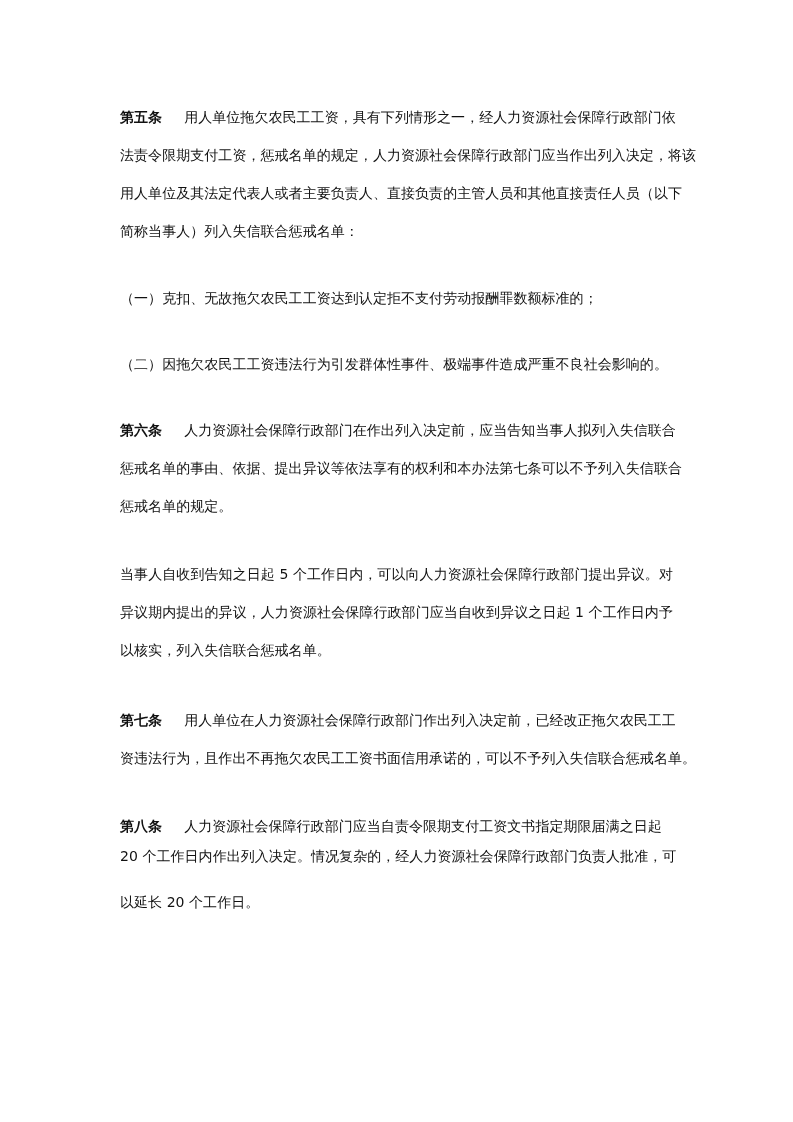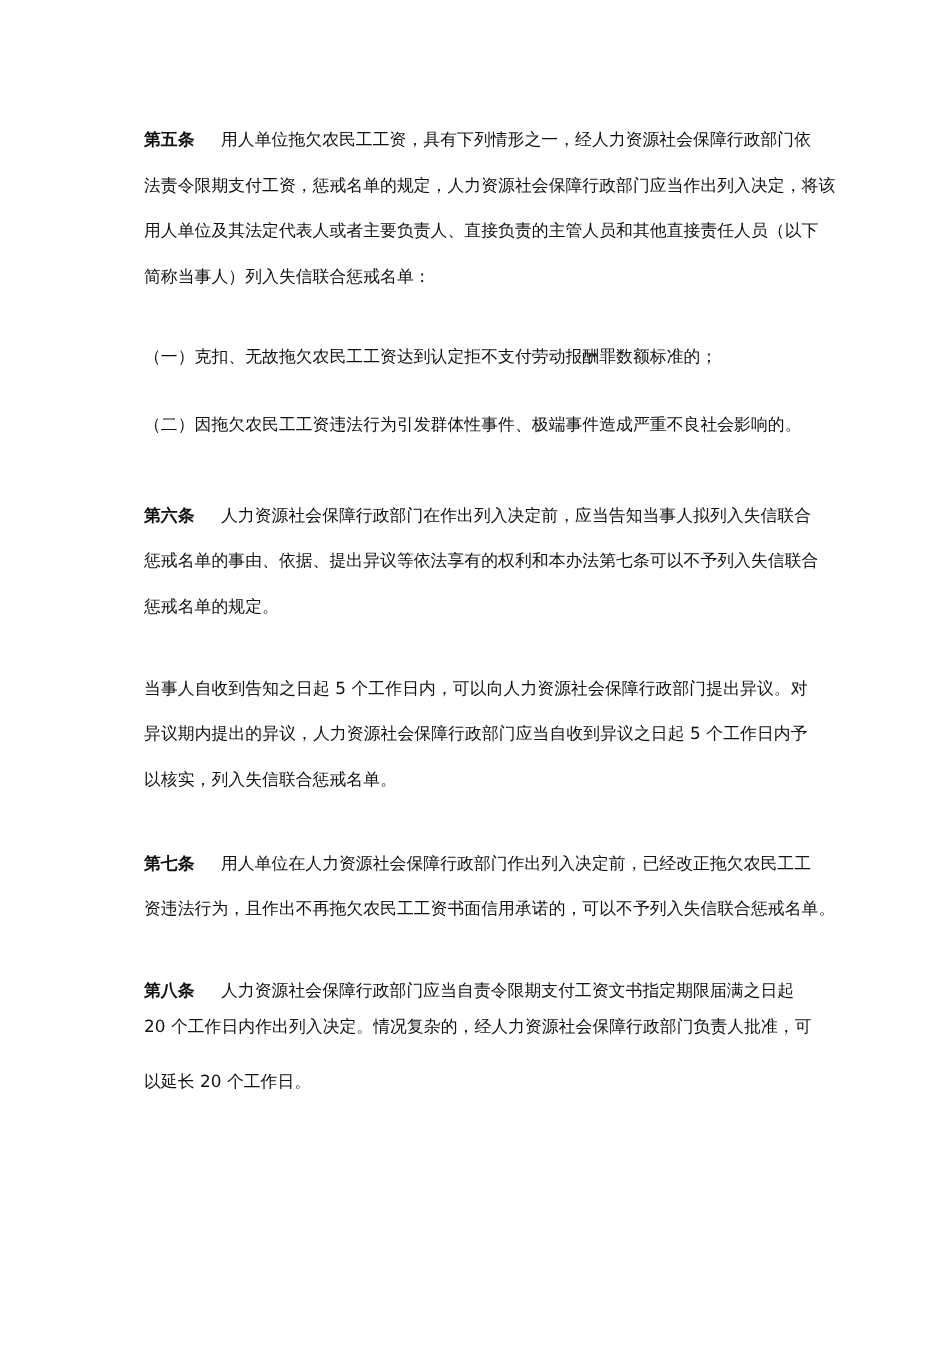--- a/index.html
+++ b/index.html
@@ -13,28 +13,28 @@
 </head>
 <body>
 
 <div>
 
   <div class="line just" style="top:107px"><span class="heading">第五条</span><span>用人单位拖欠农民工工资，具有下列情形之一，经人力资源社会保障行政部门依</span></div>
   <div class="line just" style="top:145px">法责令限期支付工资，惩戒名单的规定，人力资源社会保障行政部门应当作出列入决定，将该</div>
   <div class="line just" style="top:183px">用人单位及其法定代表人或者主要负责人、直接负责的主管人员和其他直接责任人员（以下</div>
   <div class="line" style="top:221px">简称当事人）列入失信联合惩戒名单：</div>
   <div class="line item" style="top:288px">（一）克扣、无故拖欠农民工工资达到认定拒不支付劳动报酬罪数额标准的；</div>
-  <div class="line item" style="top:344px">（二）因拖欠农民工工资违法行为引发群体性事件、极端事件造成严重不良社会影响的。</div>
+  <div class="line item" style="top:354px">（二）因拖欠农民工工资违法行为引发群体性事件、极端事件造成严重不良社会影响的。</div>
 
   <div class="line just" style="top:420px"><span class="heading">第六条</span><span>人力资源社会保障行政部门在作出列入决定前，应当告知当事人拟列入失信联合</span></div>
   <div class="line just" style="top:458px">惩戒名单的事由、依据、提出异议等依法享有的权利和本办法第七条可以不予列入失信联合</div>
   <div class="line" style="top:496px">惩戒名单的规定。</div>
 
   <div class="line just" style="top:564px">当事人自收到告知之日起 5 个工作日内，可以向人力资源社会保障行政部门提出异议。对</div>
-  <div class="line just" style="top:602px">异议期内提出的异议，人力资源社会保障行政部门应当自收到异议之日起 5 个工作日内予</div>
+  <div class="line just" style="top:602px">异议期内提出的异议，人力资源社会保障行政部门应当自收到异议之日起 1 个工作日内予</div>
   <div class="line" style="top:640px">以核实，列入失信联合惩戒名单。</div>
 
   <div class="line just" style="top:710px"><span class="heading">第七条</span><span>用人单位在人力资源社会保障行政部门作出列入决定前，已经改正拖欠农民工工</span></div>
   <div class="line just" style="top:748px">资违法行为，且作出不再拖欠农民工工资书面信用承诺的，可以不予列入失信联合惩戒名单。</div>
 
   <div class="line just" style="top:816px; width:535px"><span class="heading">第八条</span><span>人力资源社会保障行政部门应当自责令限期支付工资文书指定期限届满之日起</span></div>
   <div class="line just" style="top:846px">20 个工作日内作出列入决定。情况复杂的，经人力资源社会保障行政部门负责人批准，可</div>
   <div class="line" style="top:892px">以延长 20 个工作日。</div>
 
 </div>

